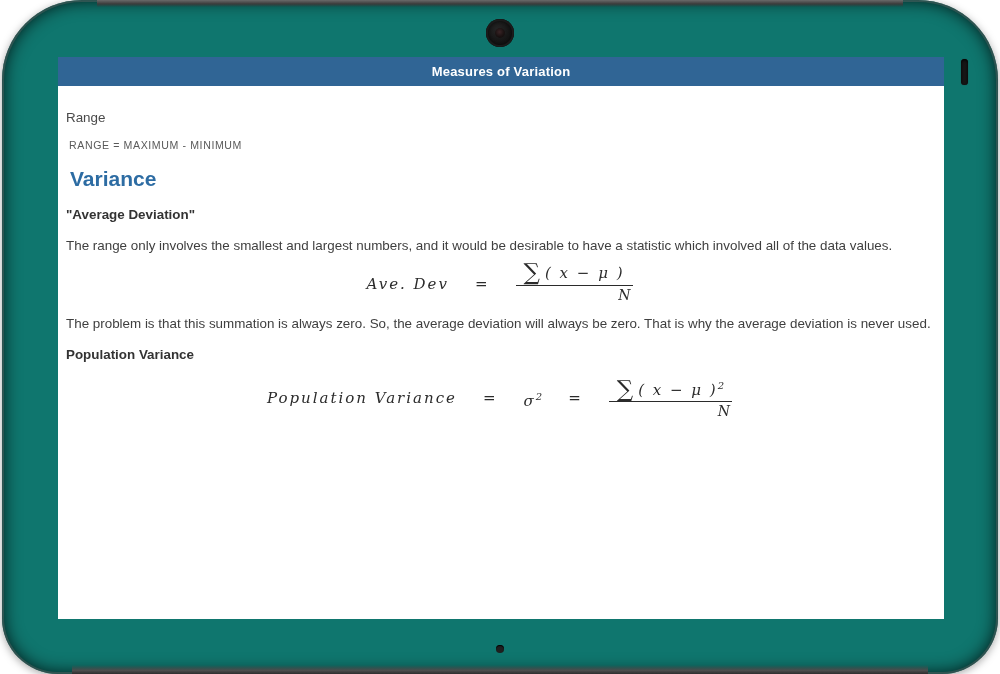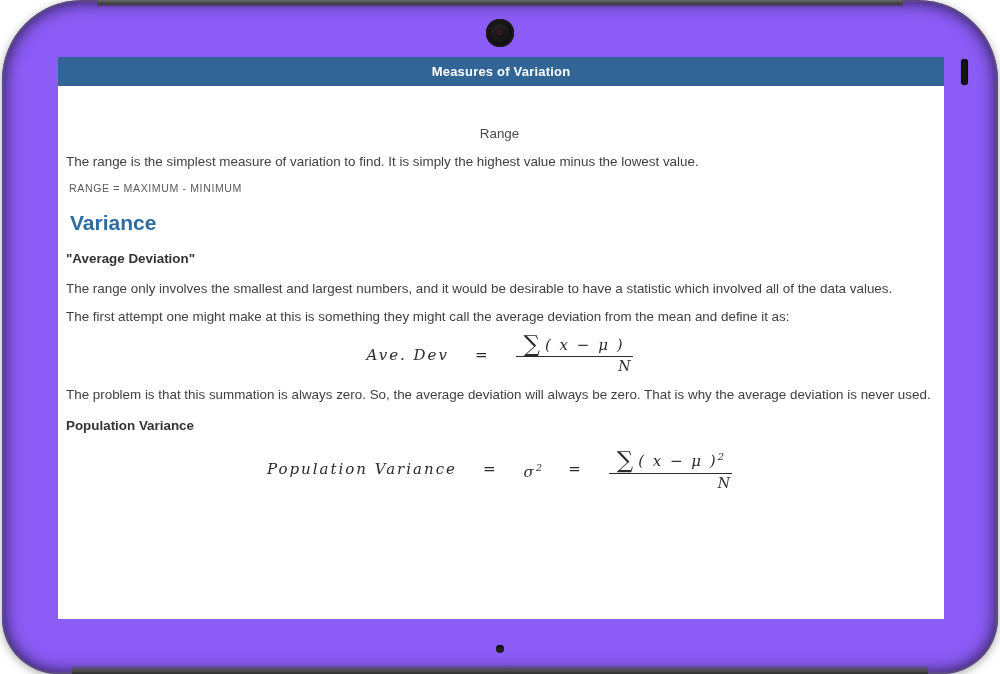--- a/index.html
+++ b/index.html
@@ -4,21 +4,21 @@
 <style>
   html,body{margin:0;padding:0;}
   body{
     width:1000px;height:674px;position:relative;background:#ffffff;
     font-family:"Liberation Sans", sans-serif;overflow:hidden;
   }
   
   .device{
     position:absolute;left:2px;top:0;width:996px;height:674px;
     border-radius:80px 80px 56px 56px;
-    background:#8b5cf6;
+    background:#0f766e;
     box-shadow:
       inset 0 0 0 2px rgba(110,110,110,.38),
       inset 0 0 18px rgba(0,0,0,.9),
       0 2px 8px rgba(0,0,0,.35);
   }
   .device::before{ 
     content:"";position:absolute;top:0;left:95px;right:95px;height:7px;
     background:linear-gradient(180deg,#6a6a6a 0%,#3c3c3c 55%,rgba(10,10,10,0) 100%);
   }
   .device::after{ 
@@ -52,21 +52,21 @@
     height:29px;background:#306595;display:flex;align-items:center;justify-content:center;
   }
   .titlebar .title{
     color:#ffffff;font-size:13px;font-weight:bold;letter-spacing:.2px;
   }
   .content{
     padding:24px 11px 0 8px;
     color:#3f3f3f;font-size:13.4px;line-height:15.6px;
   }
   .content p{margin:0 0 12px;text-align:justify;}
-  .h-range{margin:16px 0 12px;color:#4a4a4a;text-align:center;}
+  .h-range{margin:0 0 12px;color:#4a4a4a;}
   .pre-formula{
     margin:0 0 14px;padding-left:3px;
     font-size:10.6px;letter-spacing:.6px;color:#5a5a5a;
   }
   .h-variance{
     margin:3px 4px 15px;font-size:21px;line-height:24px;font-weight:bold;color:#2d6ca3;
   }
   .h-bold{margin:16px 0 15px;font-weight:bold;color:#333333;}
   
   .formula{
@@ -96,32 +96,30 @@
   <div class="screen">
 
     <div class="titlebar">
       <span class="title">Measures of Variation</span>
     </div>
 
     <div class="content">
 
       <div class="h-range">Range</div>
 
-      <p>The range is the simplest measure of variation to find. It is simply the highest value minus the lowest value.</p>
 
       <div class="pre-formula">RANGE = MAXIMUM - MINIMUM</div>
 
 
       <div class="h-variance">Variance</div>
 
       <div class="h-bold">"Average Deviation"</div>
 
       <p>The range only involves the smallest and largest numbers, and it would be desirable to have a statistic which involved all of the data values.</p>
 
-      <p>The first attempt one might make at this is something they might call the average deviation from the mean and define it as:</p>
 
       <div class="formula">
         <span class="f-lhs">Ave. Dev</span>
         <span class="f-eq">=</span>
         <span class="f-frac">
           <span class="f-num"><span class="f-sum">∑</span><span>( x − μ )</span></span>
           <span class="f-den">N</span>
         </span>
       </div>
 

